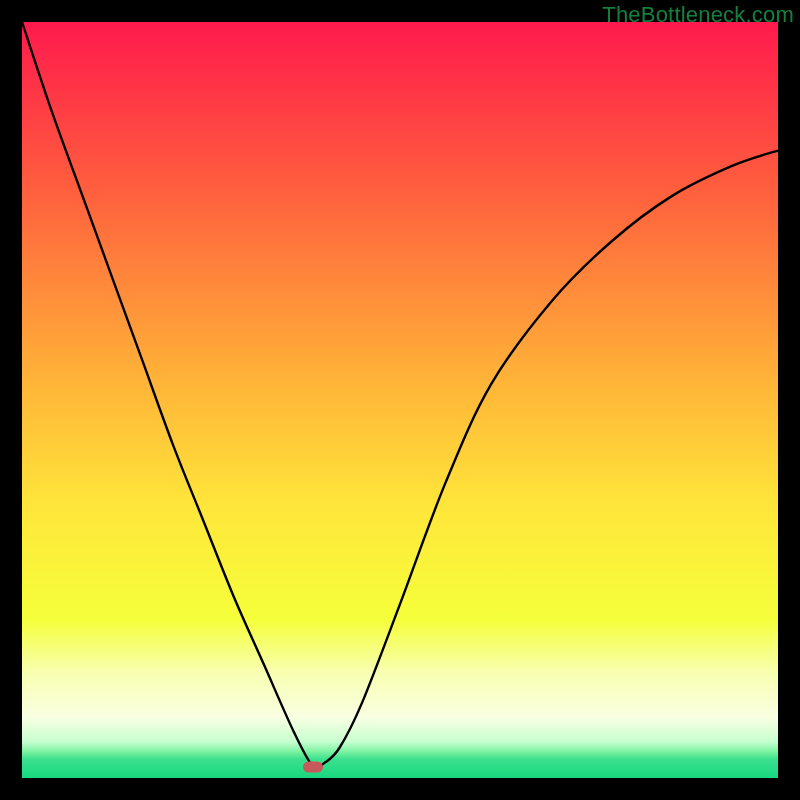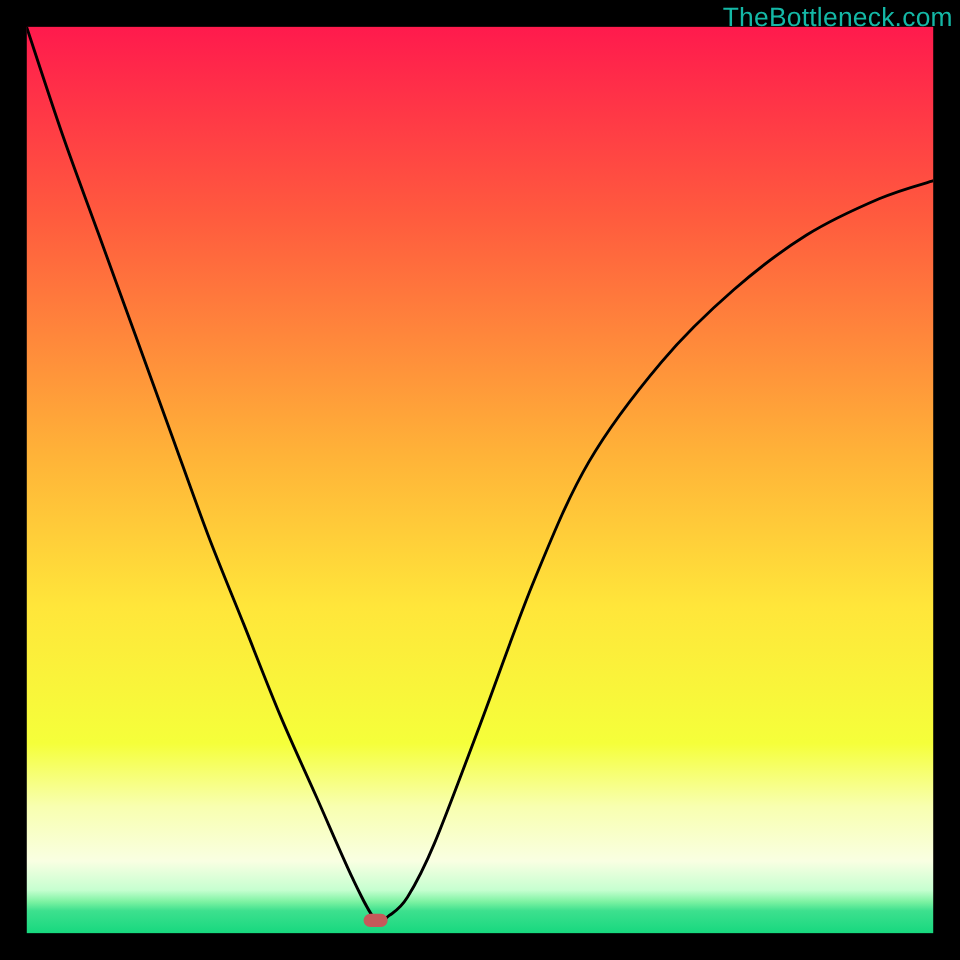--- a/index.html
+++ b/index.html
@@ -30,21 +30,21 @@
     position: absolute;
     left: 0;
     top: 0;
     width: 100%;
     height: 100%;
   }
   .watermark {
     position: absolute;
     right: 6px;
     top: 2px;
-    color: #14b8a6;
+    color: #15803d;
     font-size: 22px;
     font-weight: 500;
     letter-spacing: 0.2px;
   }
   .marker {
     position: absolute;
     width: 20px;
     height: 11px;
     background: #c65a5a;
     border-radius: 6px;

